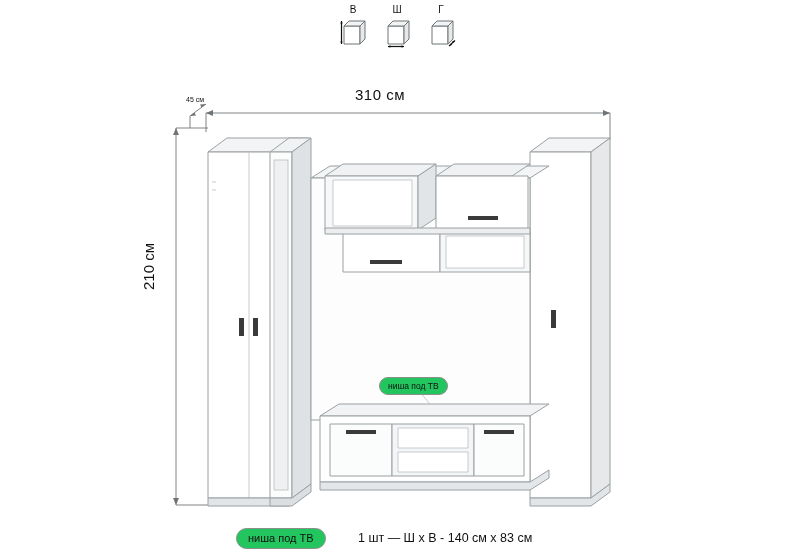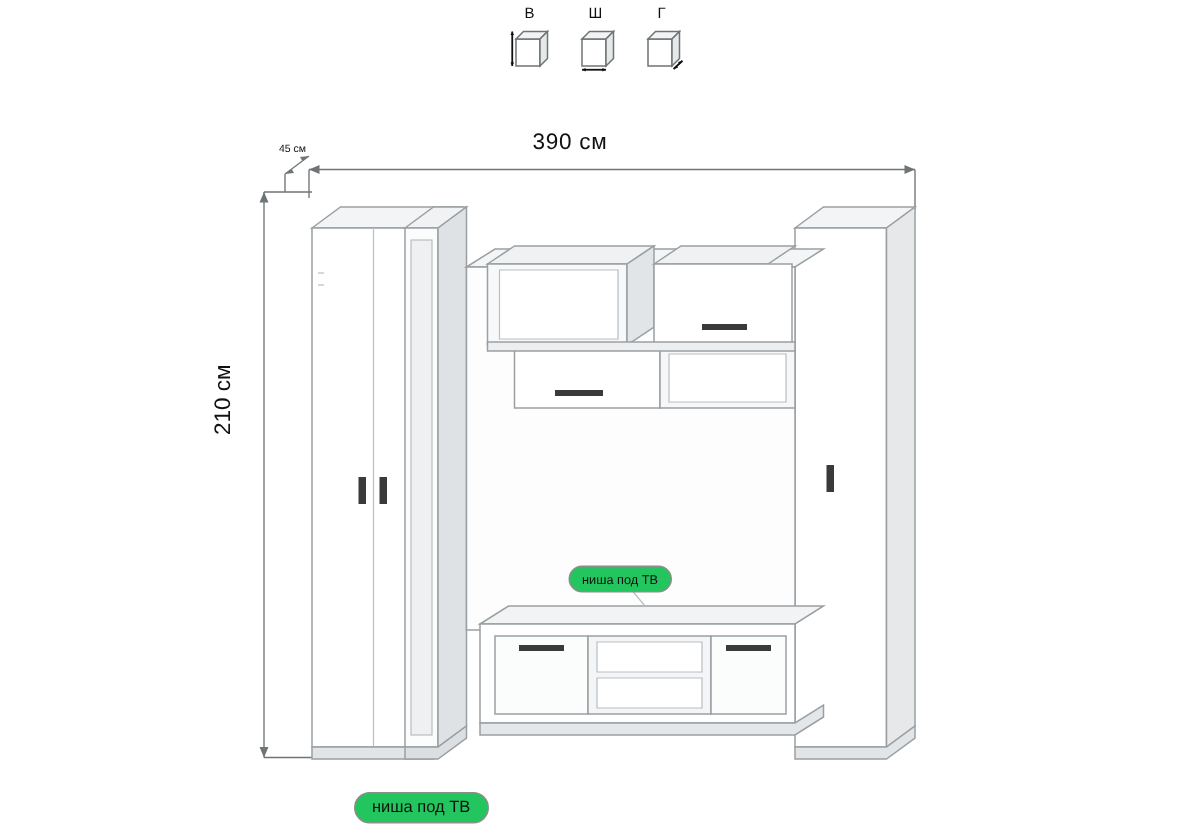--- a/index.html
+++ b/index.html
@@ -221,21 +221,22 @@
 
       <polygon points="474,424 524,424 524,476 474,476" fill="#fbfcfc" class="o"></polygon>
       <rect x="484" y="430" width="30" height="4" fill="#3a3a3a"></rect>
 
       <polygon points="320,482 530,482 549,470 549,478 530,490 320,490" fill="#e4e7e9" class="o"></polygon>
     </g>
 
     <line class="thin" x1="420" y1="392" x2="430" y2="404"></line>
   </svg>
 
-  <div class="dim-width">390 см</div>
+  <div class="dim-width">310 см</div>
   <div class="dim-depth">45 см</div>
   <div class="dim-height">210 см</div>
 
   <div class="pill pill-on-tv">ниша под ТВ</div>
 
   <div class="pill pill-bottom">ниша под ТВ</div>
+  <div class="bottom-note">1 шт — Ш х В - 140 см x 83 см</div>
 
 </div>
 
 </body></html>

